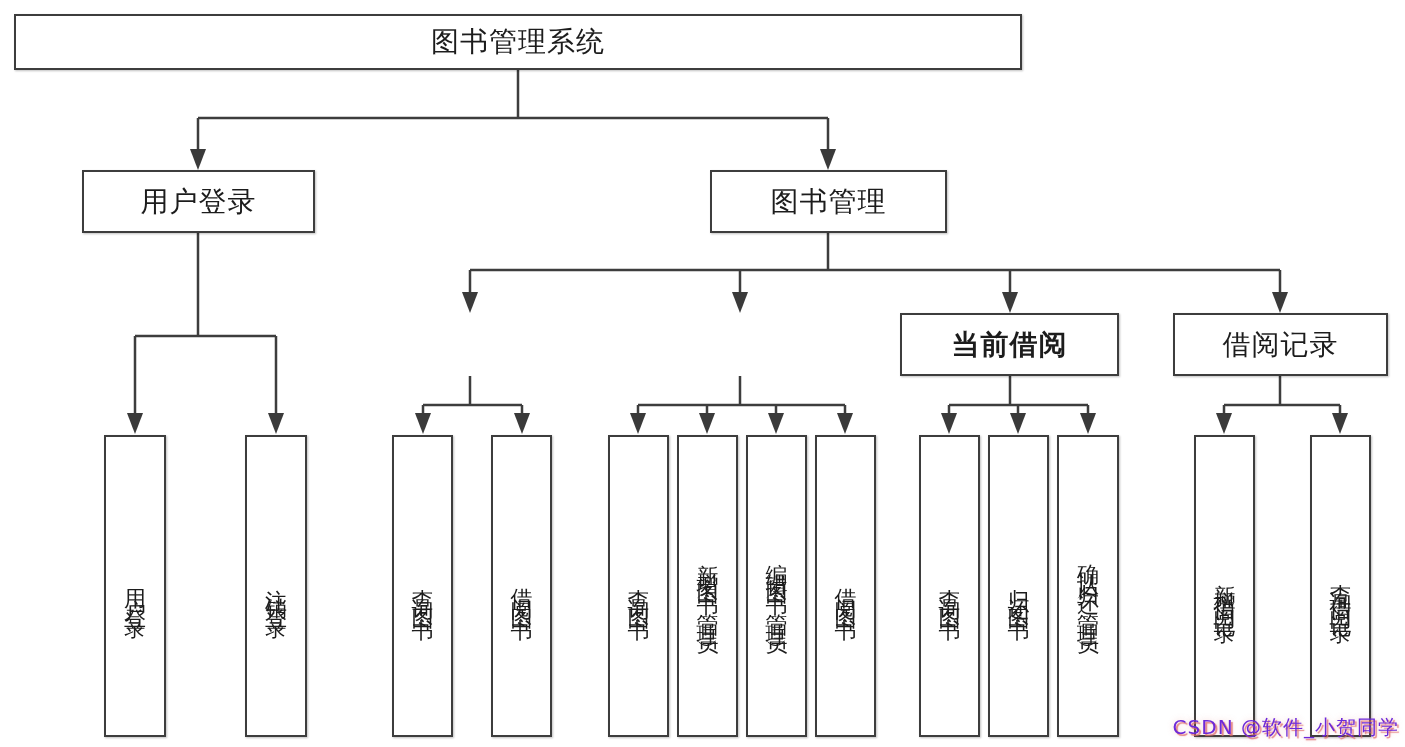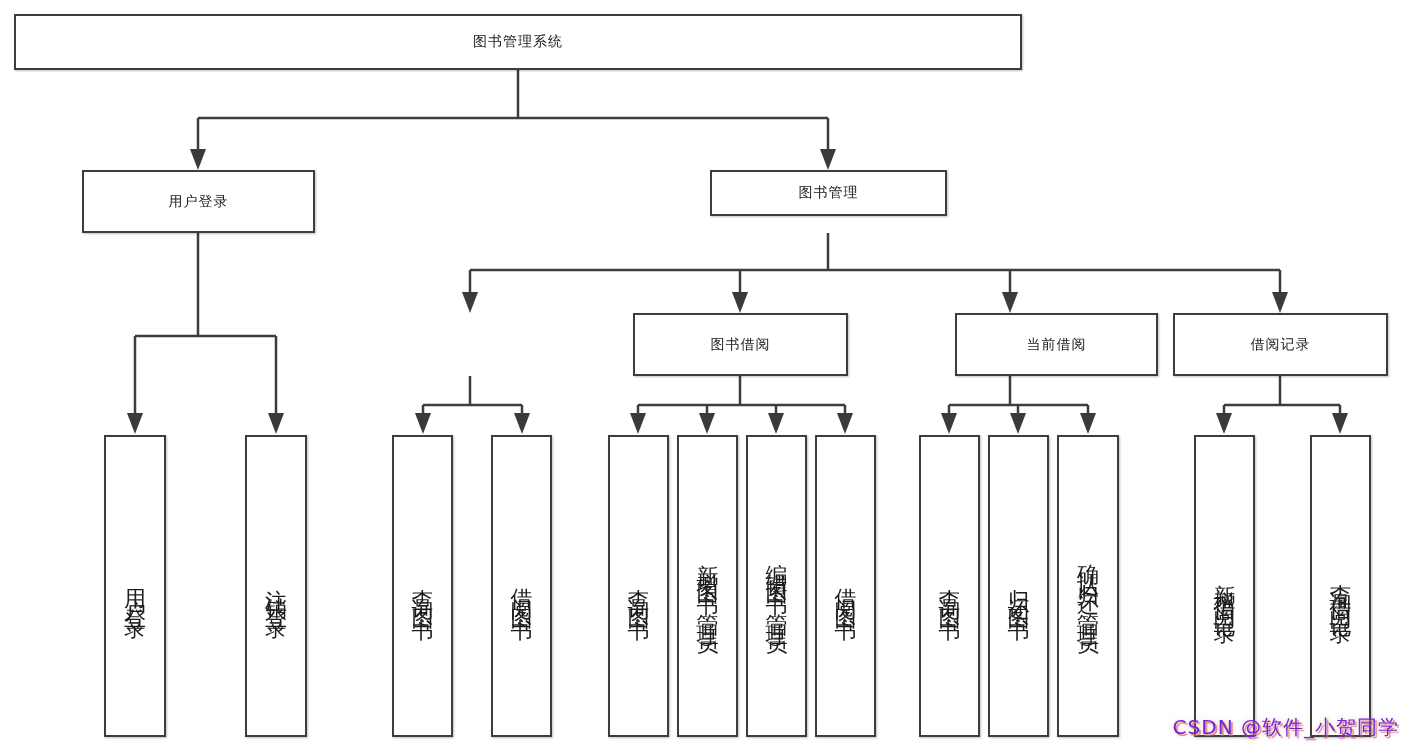--- a/index.html
+++ b/index.html
@@ -32,21 +32,21 @@
     stroke: none;
   }
   .hbox {
     position: absolute;
     box-sizing: border-box;
     border: 2.5px solid #3d3d3d;
     background: #ffffff;
     display: flex;
     align-items: center;
     justify-content: center;
-    font-size: 14px;
+    font-size: 28px;
     color: #1c1c1c;
     letter-spacing: 1px;
     box-shadow: 1px 1px 2px rgba(0,0,0,0.25);
     white-space: nowrap;
   }
   .vbox {
     position: absolute;
     box-sizing: border-box;
     border: 2.5px solid #3d3d3d;
     background: #ffffff;
@@ -114,24 +114,23 @@
     <polygon points="1080,413 1096,413 1088,434"></polygon>
 
     <path d="M1280,376 V405 M1224,405 H1340 M1224,405 V416 M1340,405 V416"></path>
     <polygon points="1216,413 1232,413 1224,434"></polygon>
     <polygon points="1332,413 1348,413 1340,434"></polygon>
   </svg>
 
   <div class="hbox" style="left:14px; top:14px; width:1008px; height:56px;">图书管理系统</div>
 
   <div class="hbox" style="left:82px; top:170px; width:233px; height:63px;">用户登录</div>
-  <div class="hbox" style="left:710px; top:170px; width:237px; height:46px;">图书管理</div>
+  <div class="hbox" style="left:710px; top:170px; width:237px; height:63px;">图书管理</div>
 
-  <div class="hbox" style="left:633px; top:313px; width:215px; height:63px;">图书借阅</div>
-  <div class="hbox" style="left:955px; top:313px; width:203px; height:63px;">当前借阅</div>
+  <div class="hbox" style="left:900px; top:313px; width:219px; height:63px;font-weight:bold;">当前借阅</div>
   <div class="hbox" style="left:1173px; top:313px; width:215px; height:63px;">借阅记录</div>
 
   <div class="vbox" style="left:104px; top:435px; width:62px; height:302px;">
     <span class="vtext sp-a">用户登录</span>
   </div>
   <div class="vbox" style="left:245px; top:435px; width:62px; height:302px;">
     <span class="vtext sp-a">注销登录</span>
   </div>
 
   <div class="vbox" style="left:392px; top:435px; width:61px; height:302px;">

